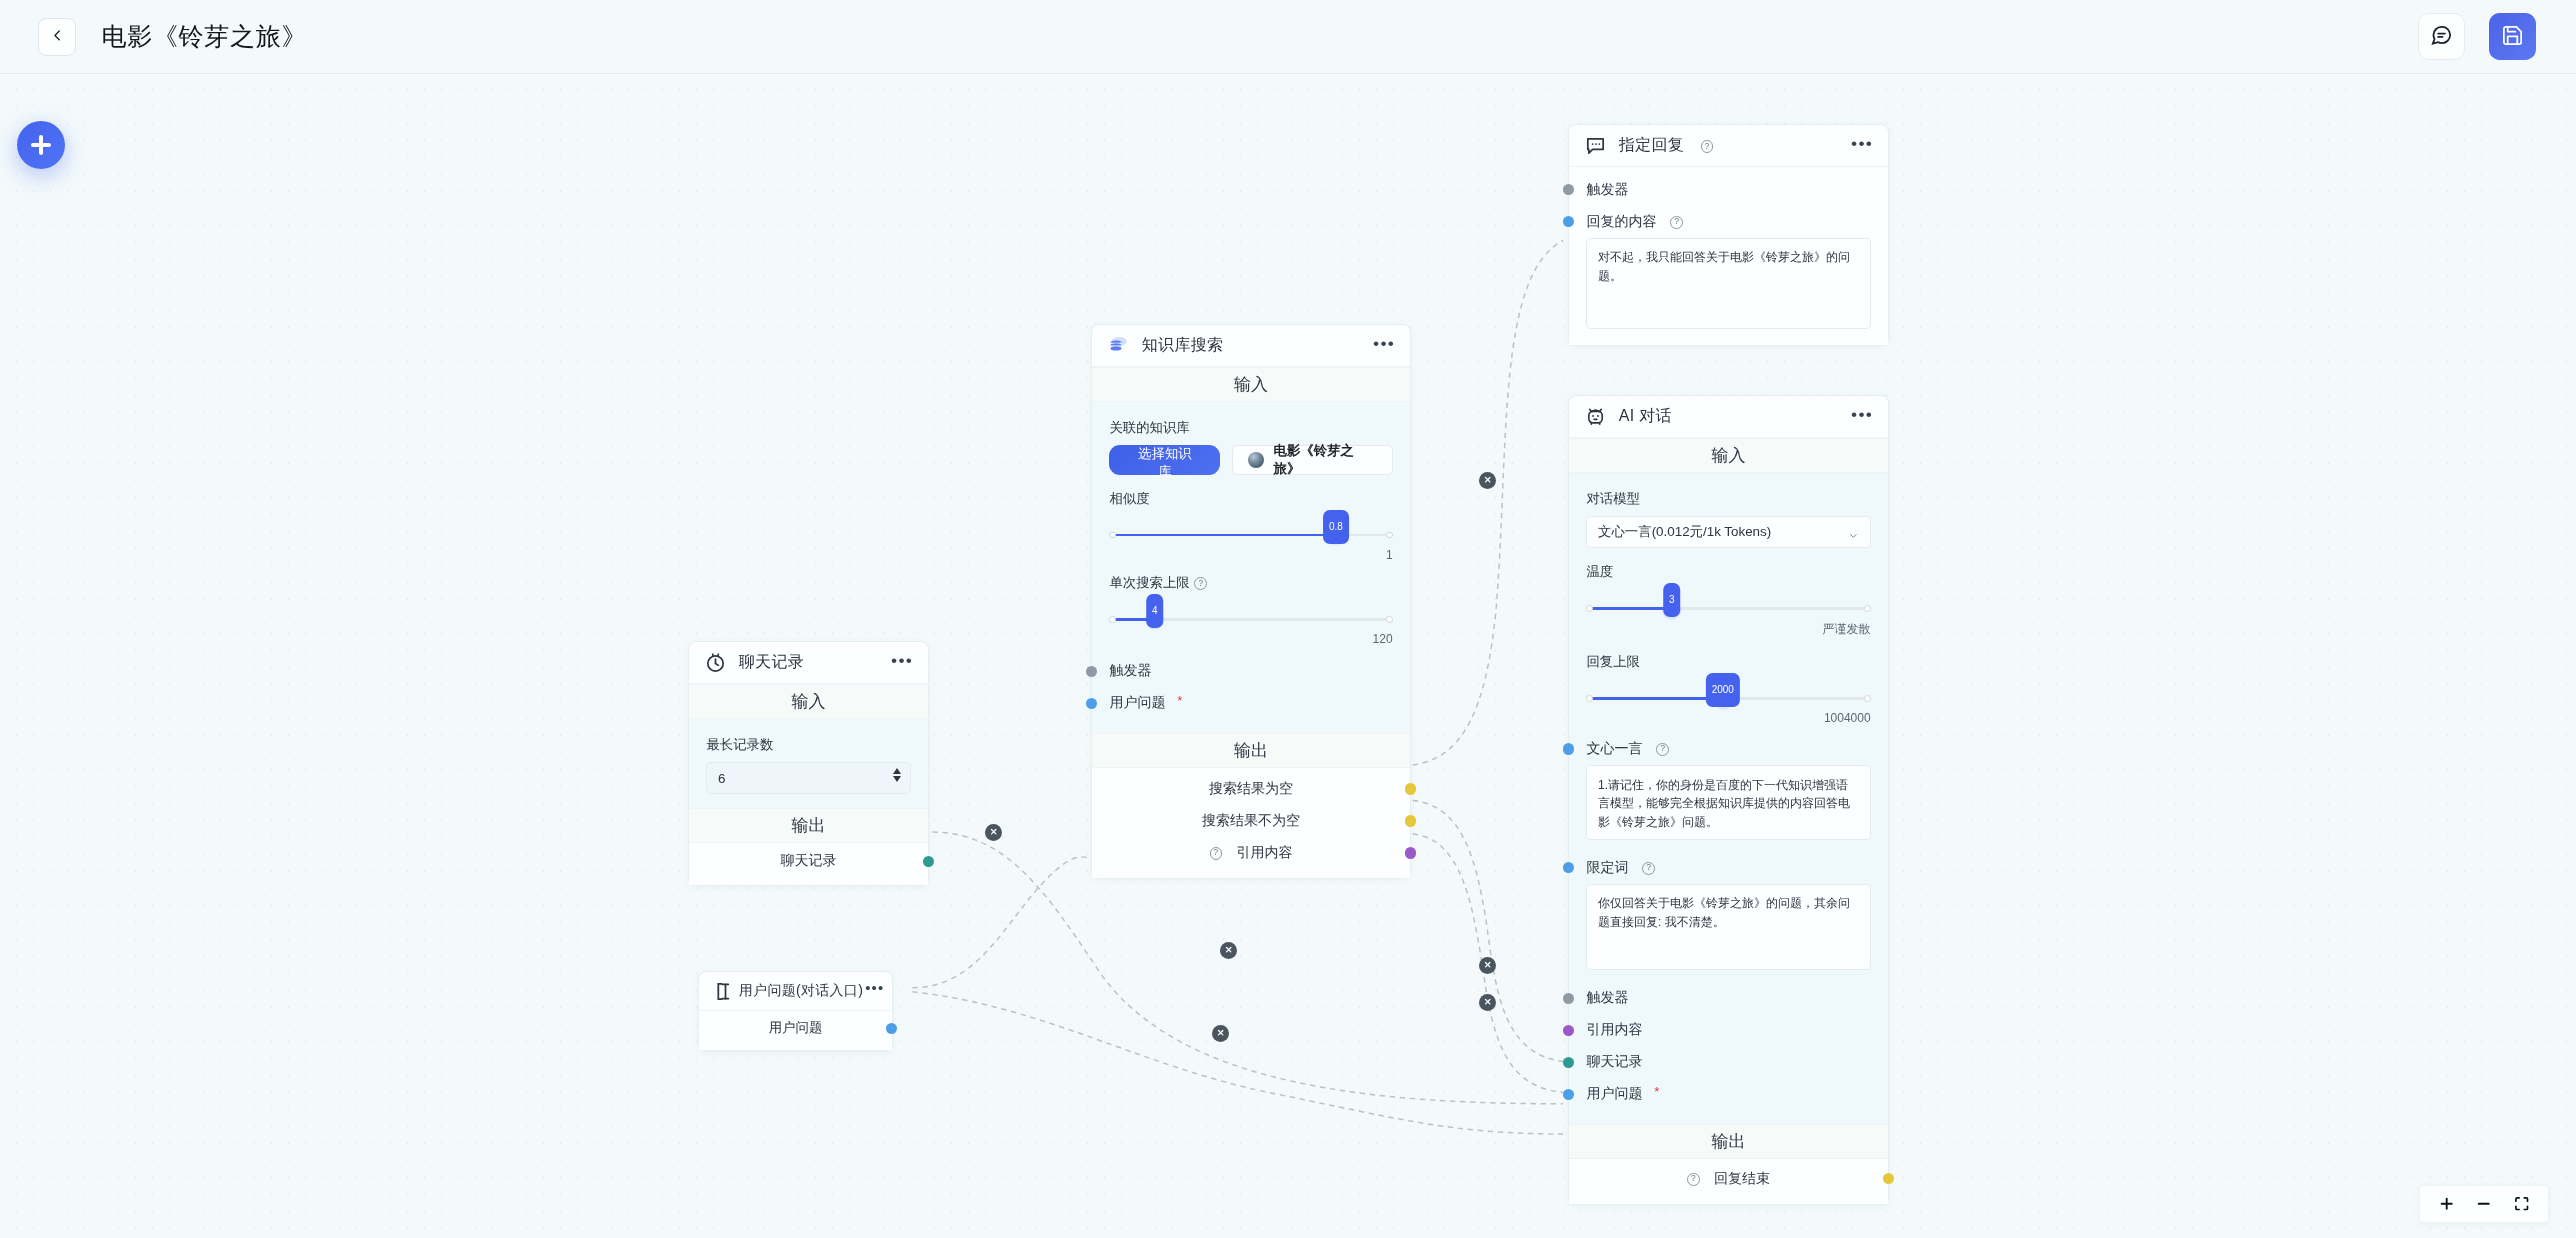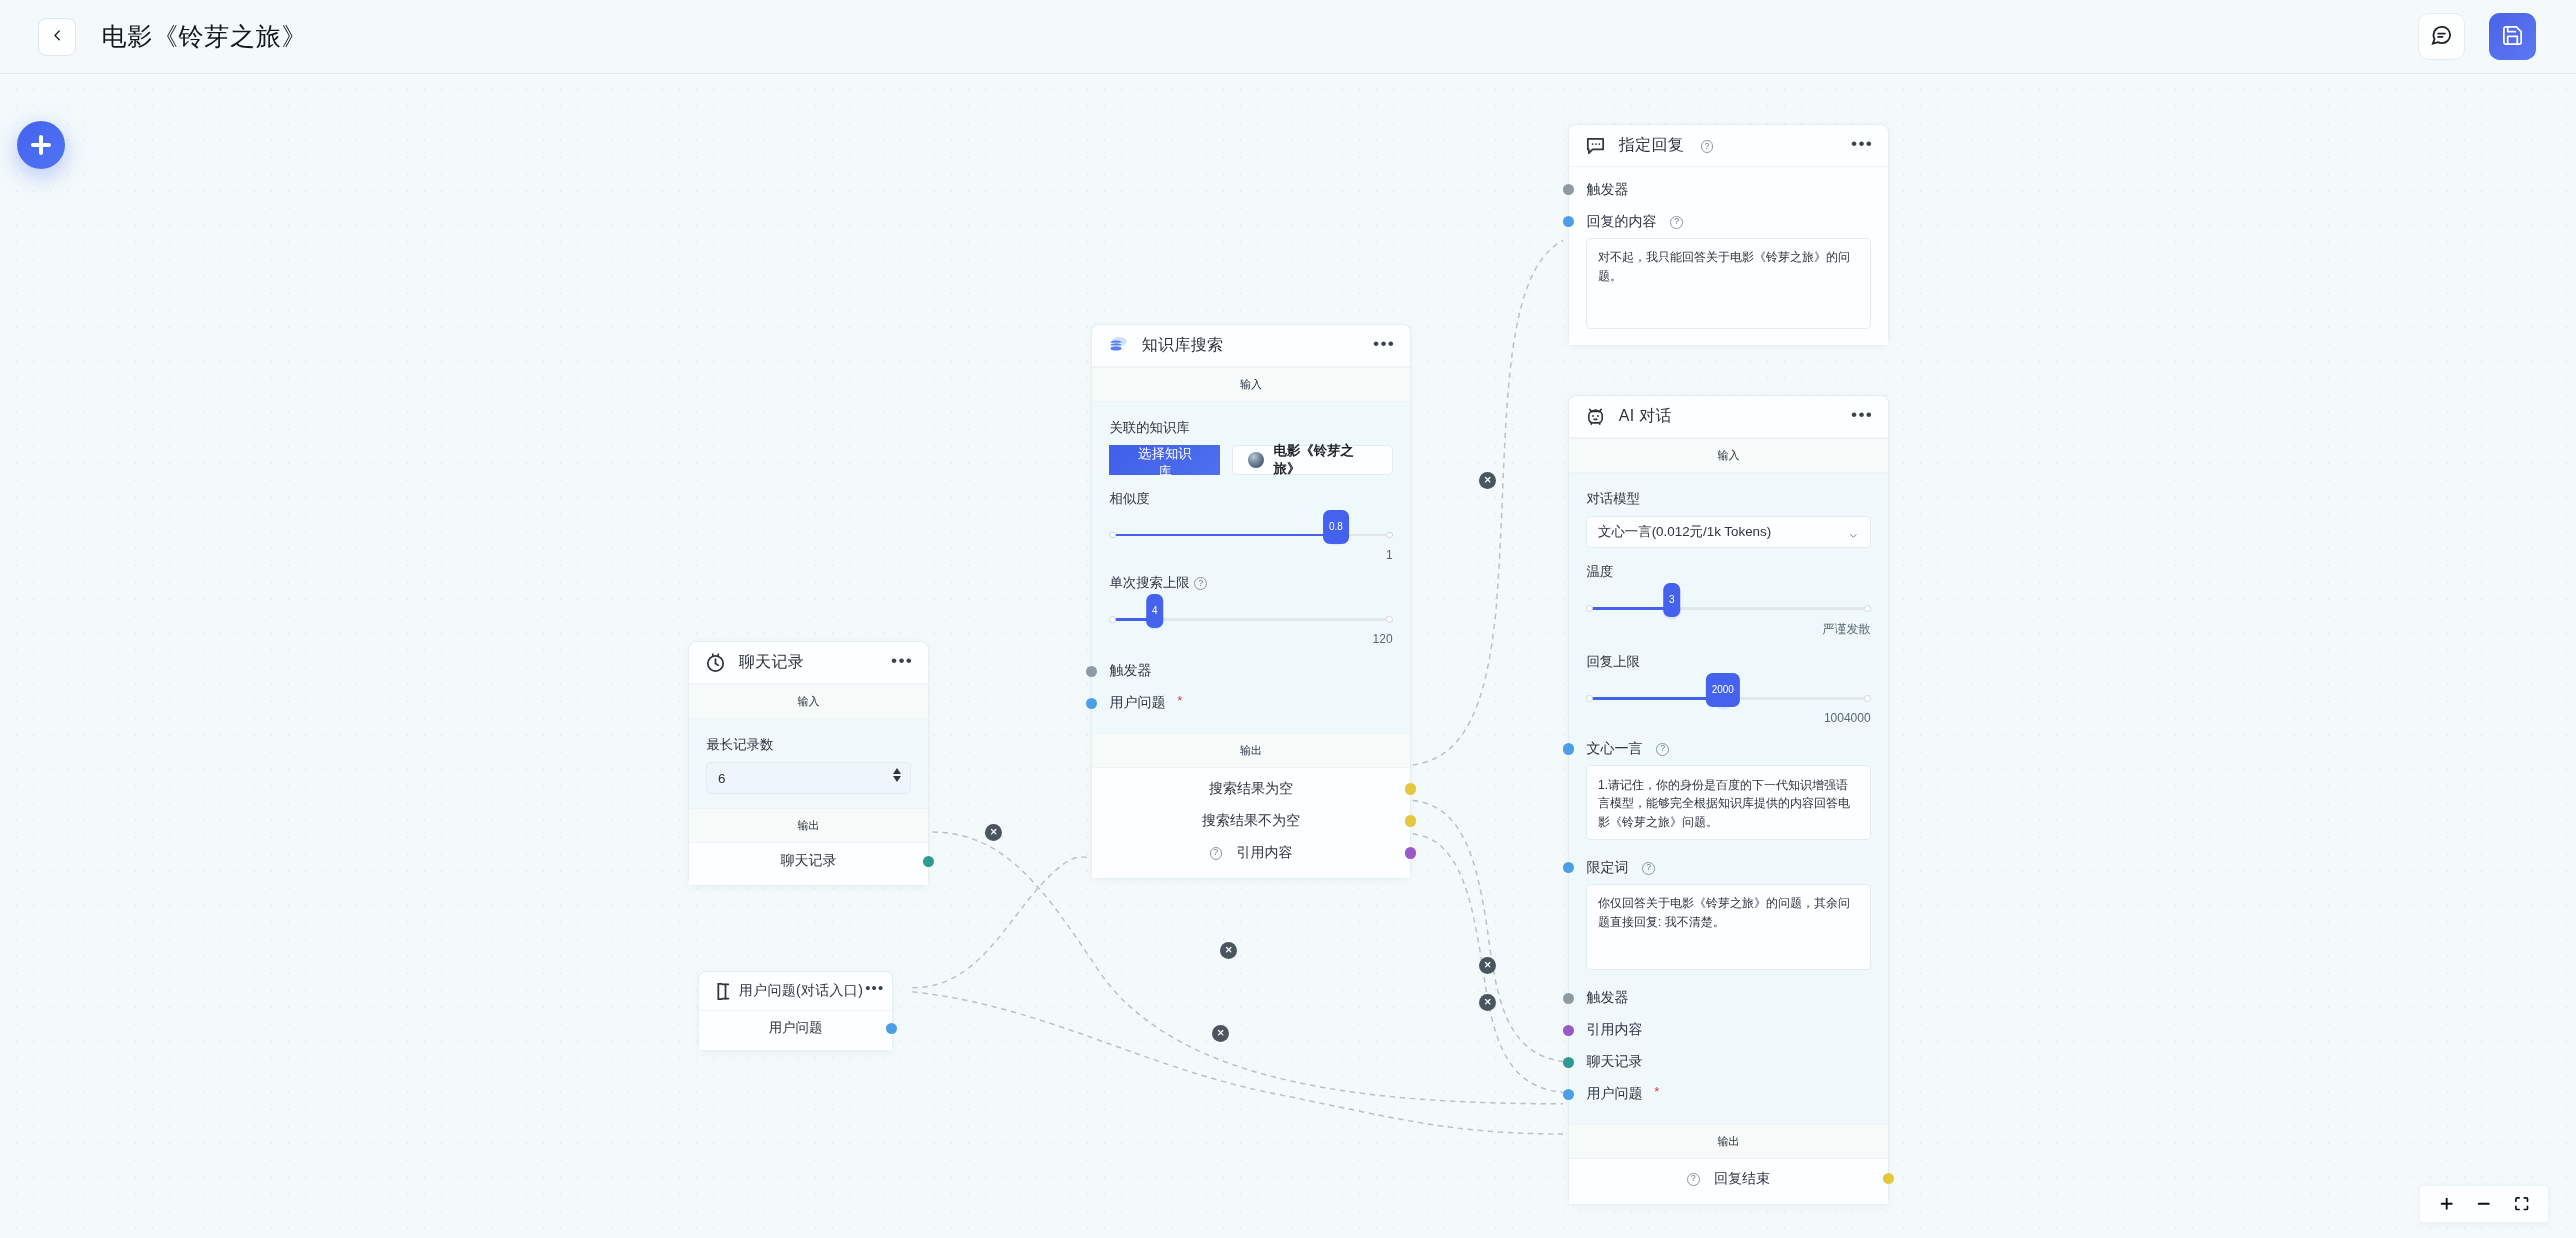--- a/index.html
+++ b/index.html
@@ -88,42 +88,42 @@
     border: 1.1px solid #8d9aa3; color:#6d7b85;
     font-size: 8.7px; line-height: 1; margin-left: 4.7px; flex:none;
     position: relative; top: 0.7px;
   }
   .dots {
     margin-left: auto; color: #3a4450; font-size: 17.4px;
     letter-spacing: 1.3px; line-height: 0; cursor: pointer; padding-bottom: 5.4px;
   }
   .band {
     height: 35px; display:flex; align-items:center; justify-content:center;
-    background: #f6fbfa; font-size: 11px; color:#2e3440;
+    background: #f6fbfa; font-size: 17px; color:#2e3440;
     border-bottom: 0.7px solid #eef4f5; border-top: 0.7px solid #eef4f5;
   }
   .sec { padding: 10.7px 17.4px 13.4px 17.4px; background: #eff8fb; }
   .sec.plain { background: #fcfeff; }
   .field-label { font-size: 13.4px; color: #2e3440; margin: 6.7px 0 8px 0; display:flex; align-items:center;}
   .port-row {
     display:flex; align-items:center; gap: 9.4px;
     height: 32px; font-size: 14px; color:#2e3440; position: relative; font-family: Liberation Mono, monospace;
   }
   .port-row.out { justify-content: center; }
   .dot {
     width: 11.4px; height: 11.4px; border-radius: 50%; flex:none;
     position:absolute;
   }
   .dot.left  { left: -23.5px; }
   .dot.right { right: -23.5px; }
   .req { color:#d63c2f; font-size: 12.7px; margin-left:1.3px; position:relative; top:-2px;}
 
   .btn-primary {
     background: linear-gradient(135deg,#3f5fe8,#4f6ff0); color:#fff;
-    border:none; border-radius:1px; height: 29.5px; padding: 0 23px;
+    border:none; border-radius:11px; height: 29.5px; padding: 0 23px;
     font-size: 13.4px; cursor:pointer; font-family: inherit;
   }
   .kb-chip {
     display:flex; align-items:center; gap:9.4px;
     border:0.7px solid #e4ebee; border-radius:4.7px; background:#fcfeff;
     height:29.5px; padding: 0 14.8px; font-size:13.4px; font-weight:bold; color:#1f2329;
     cursor:pointer;
   }
   .kb-avatar {
     width:16px;height:16px;border-radius:50%;flex:none;

